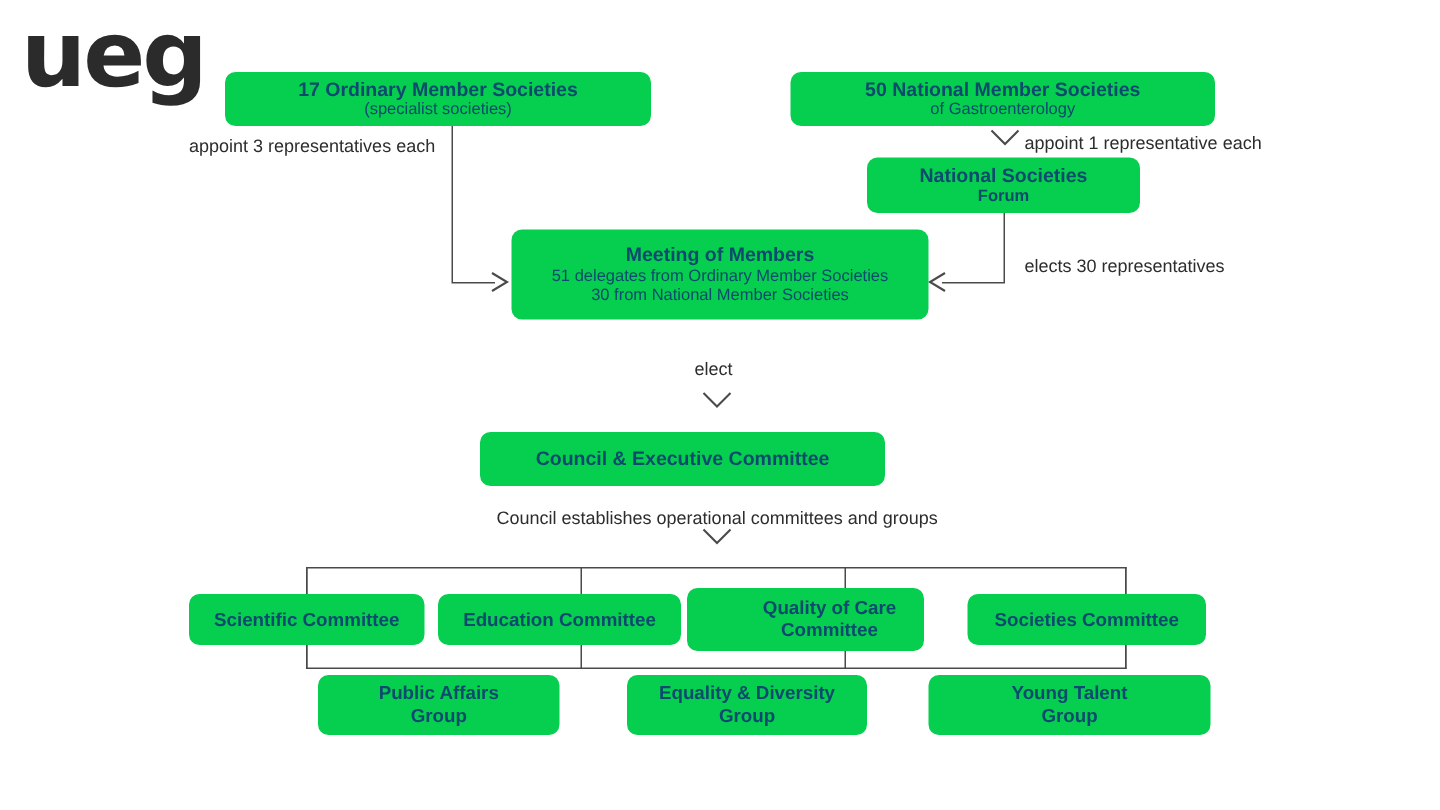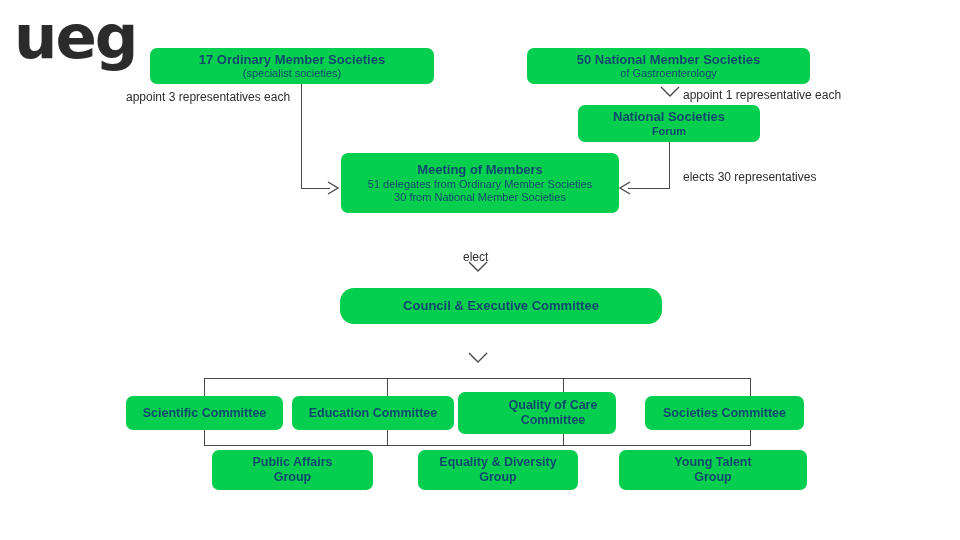--- a/index.html
+++ b/index.html
@@ -145,21 +145,22 @@
   <div class="line-v" style="left:750px; top:378px; height:18px;"></div>
 
   <div class="line-v" style="left:204px; top:428px; height:18px;"></div>
   <div class="line-v" style="left:387px; top:428px; height:18px;"></div>
   <div class="line-v" style="left:563px; top:428px; height:18px;"></div>
   <div class="line-v" style="left:750px; top:428px; height:18px;"></div>
 
   <div class="elabel" style="left:126px; top:91px;">appoint 3 representatives each</div>
   <div class="elabel" style="left:683px; top:89px;">appoint 1 representative each</div>
   <div class="elabel" style="left:683px; top:147px;margin-top:24px;">elects 30 representatives</div>
-  <div class="elabel" style="left:463px; top:251px;">elect</div>
+  <div class="elabel" style="left:463px; top:240px;">elect</div>
+  <div class="elabel" style="left:331px; top:339px;">Council establishes operational  committees and groups</div>
 
   <div class="node" style="left:150px; top:48px; width:284px; height:36px;">
     <span class="t1">17 Ordinary Member Societies</span>
     <span class="t2">(specialist societies)</span>
   </div>
 
   <div class="node" style="left:527px; top:48px; width:283px; height:36px;">
     <span class="t1">50 National Member Societies</span>
     <span class="t2">of Gastroenterology</span>
   </div>
@@ -168,21 +169,21 @@
     <span class="t1">National Societies</span>
     <span class="t2">Forum</span>
   </div>
 
   <div class="node" style="left:341px; top:153px; width:278px; height:60px;">
     <span class="t1">Meeting of Members</span>
     <span class="t2">51 delegates from Ordinary Member Societies</span>
     <span class="t2">30 from National Member Societies</span>
   </div>
 
-  <div class="node" style="left:340px; top:288px; width:322px; height:36px;border-radius:14px;">
+  <div class="node" style="left:320px; top:288px; width:270px; height:36px;">
     <span class="t1">Council &amp; Executive Committee</span>
   </div>
 
   <div class="node small" style="left:126px; top:396px; width:157px; height:34px;justify-content:center;">
     <span class="t1">Scientific Committee</span>
   </div>
 
   <div class="node small" style="left:292px; top:396px; width:162px; height:34px;">
     <span class="t1">Education Committee</span>
   </div>

